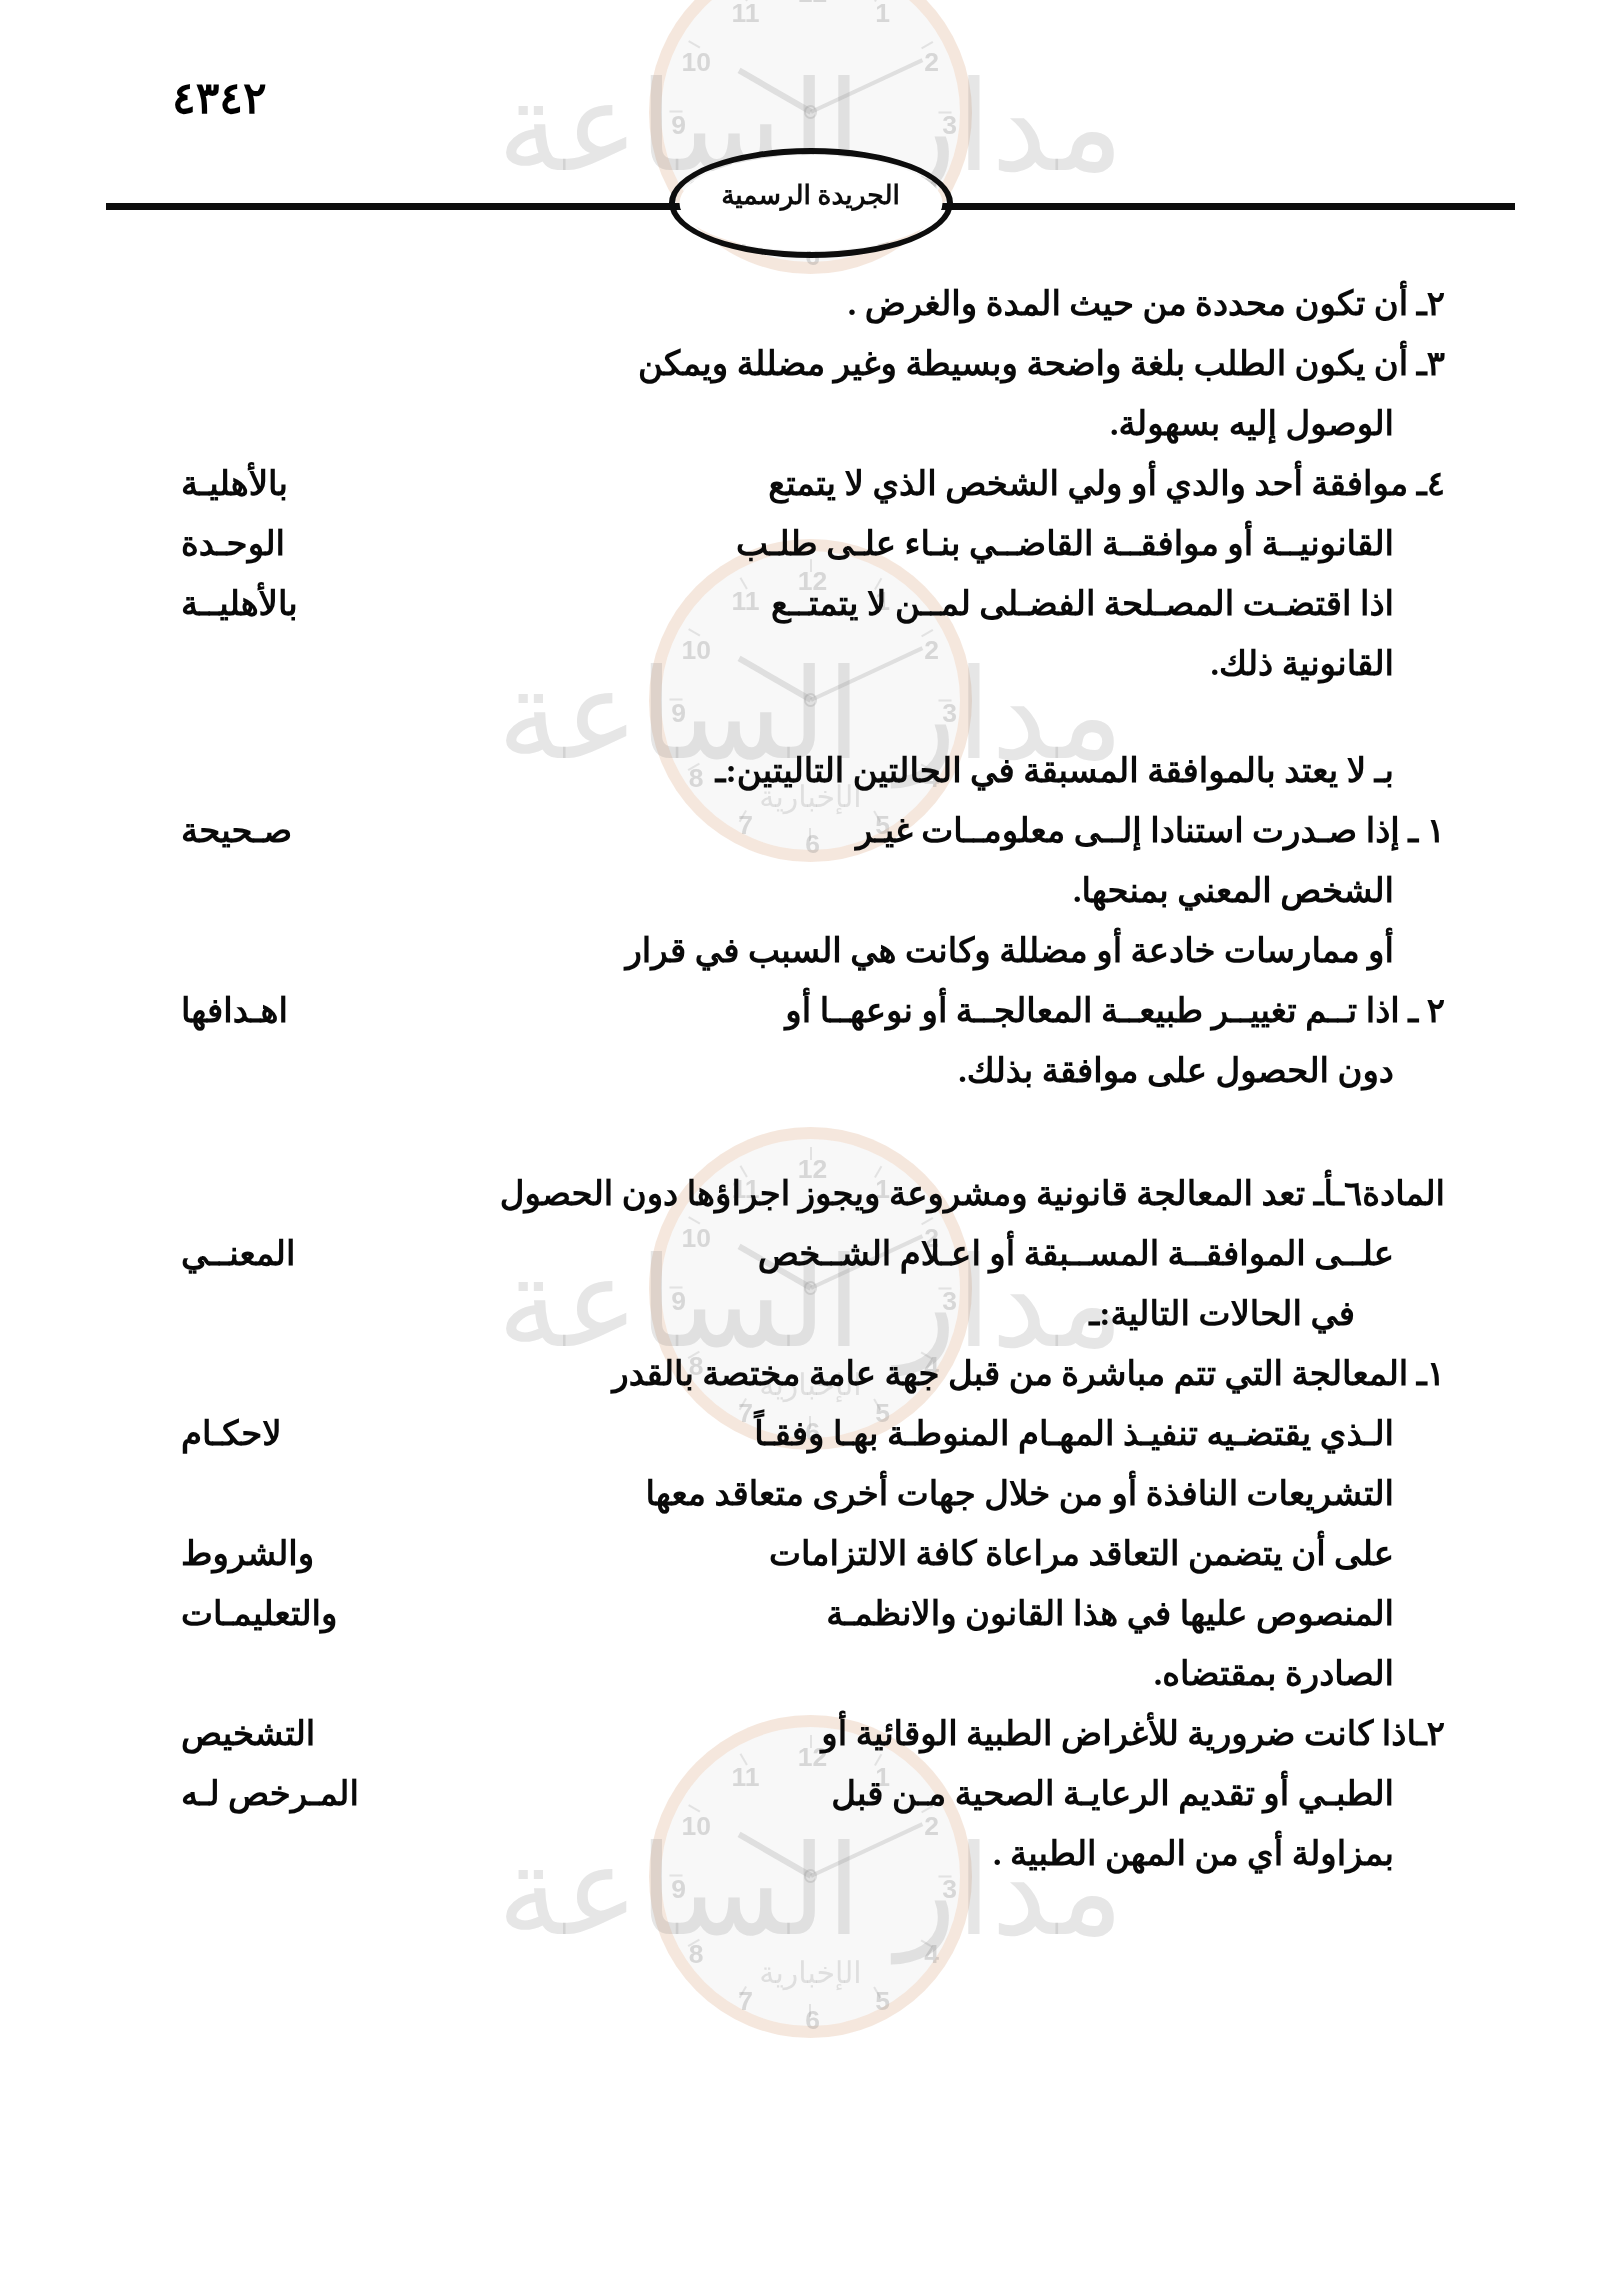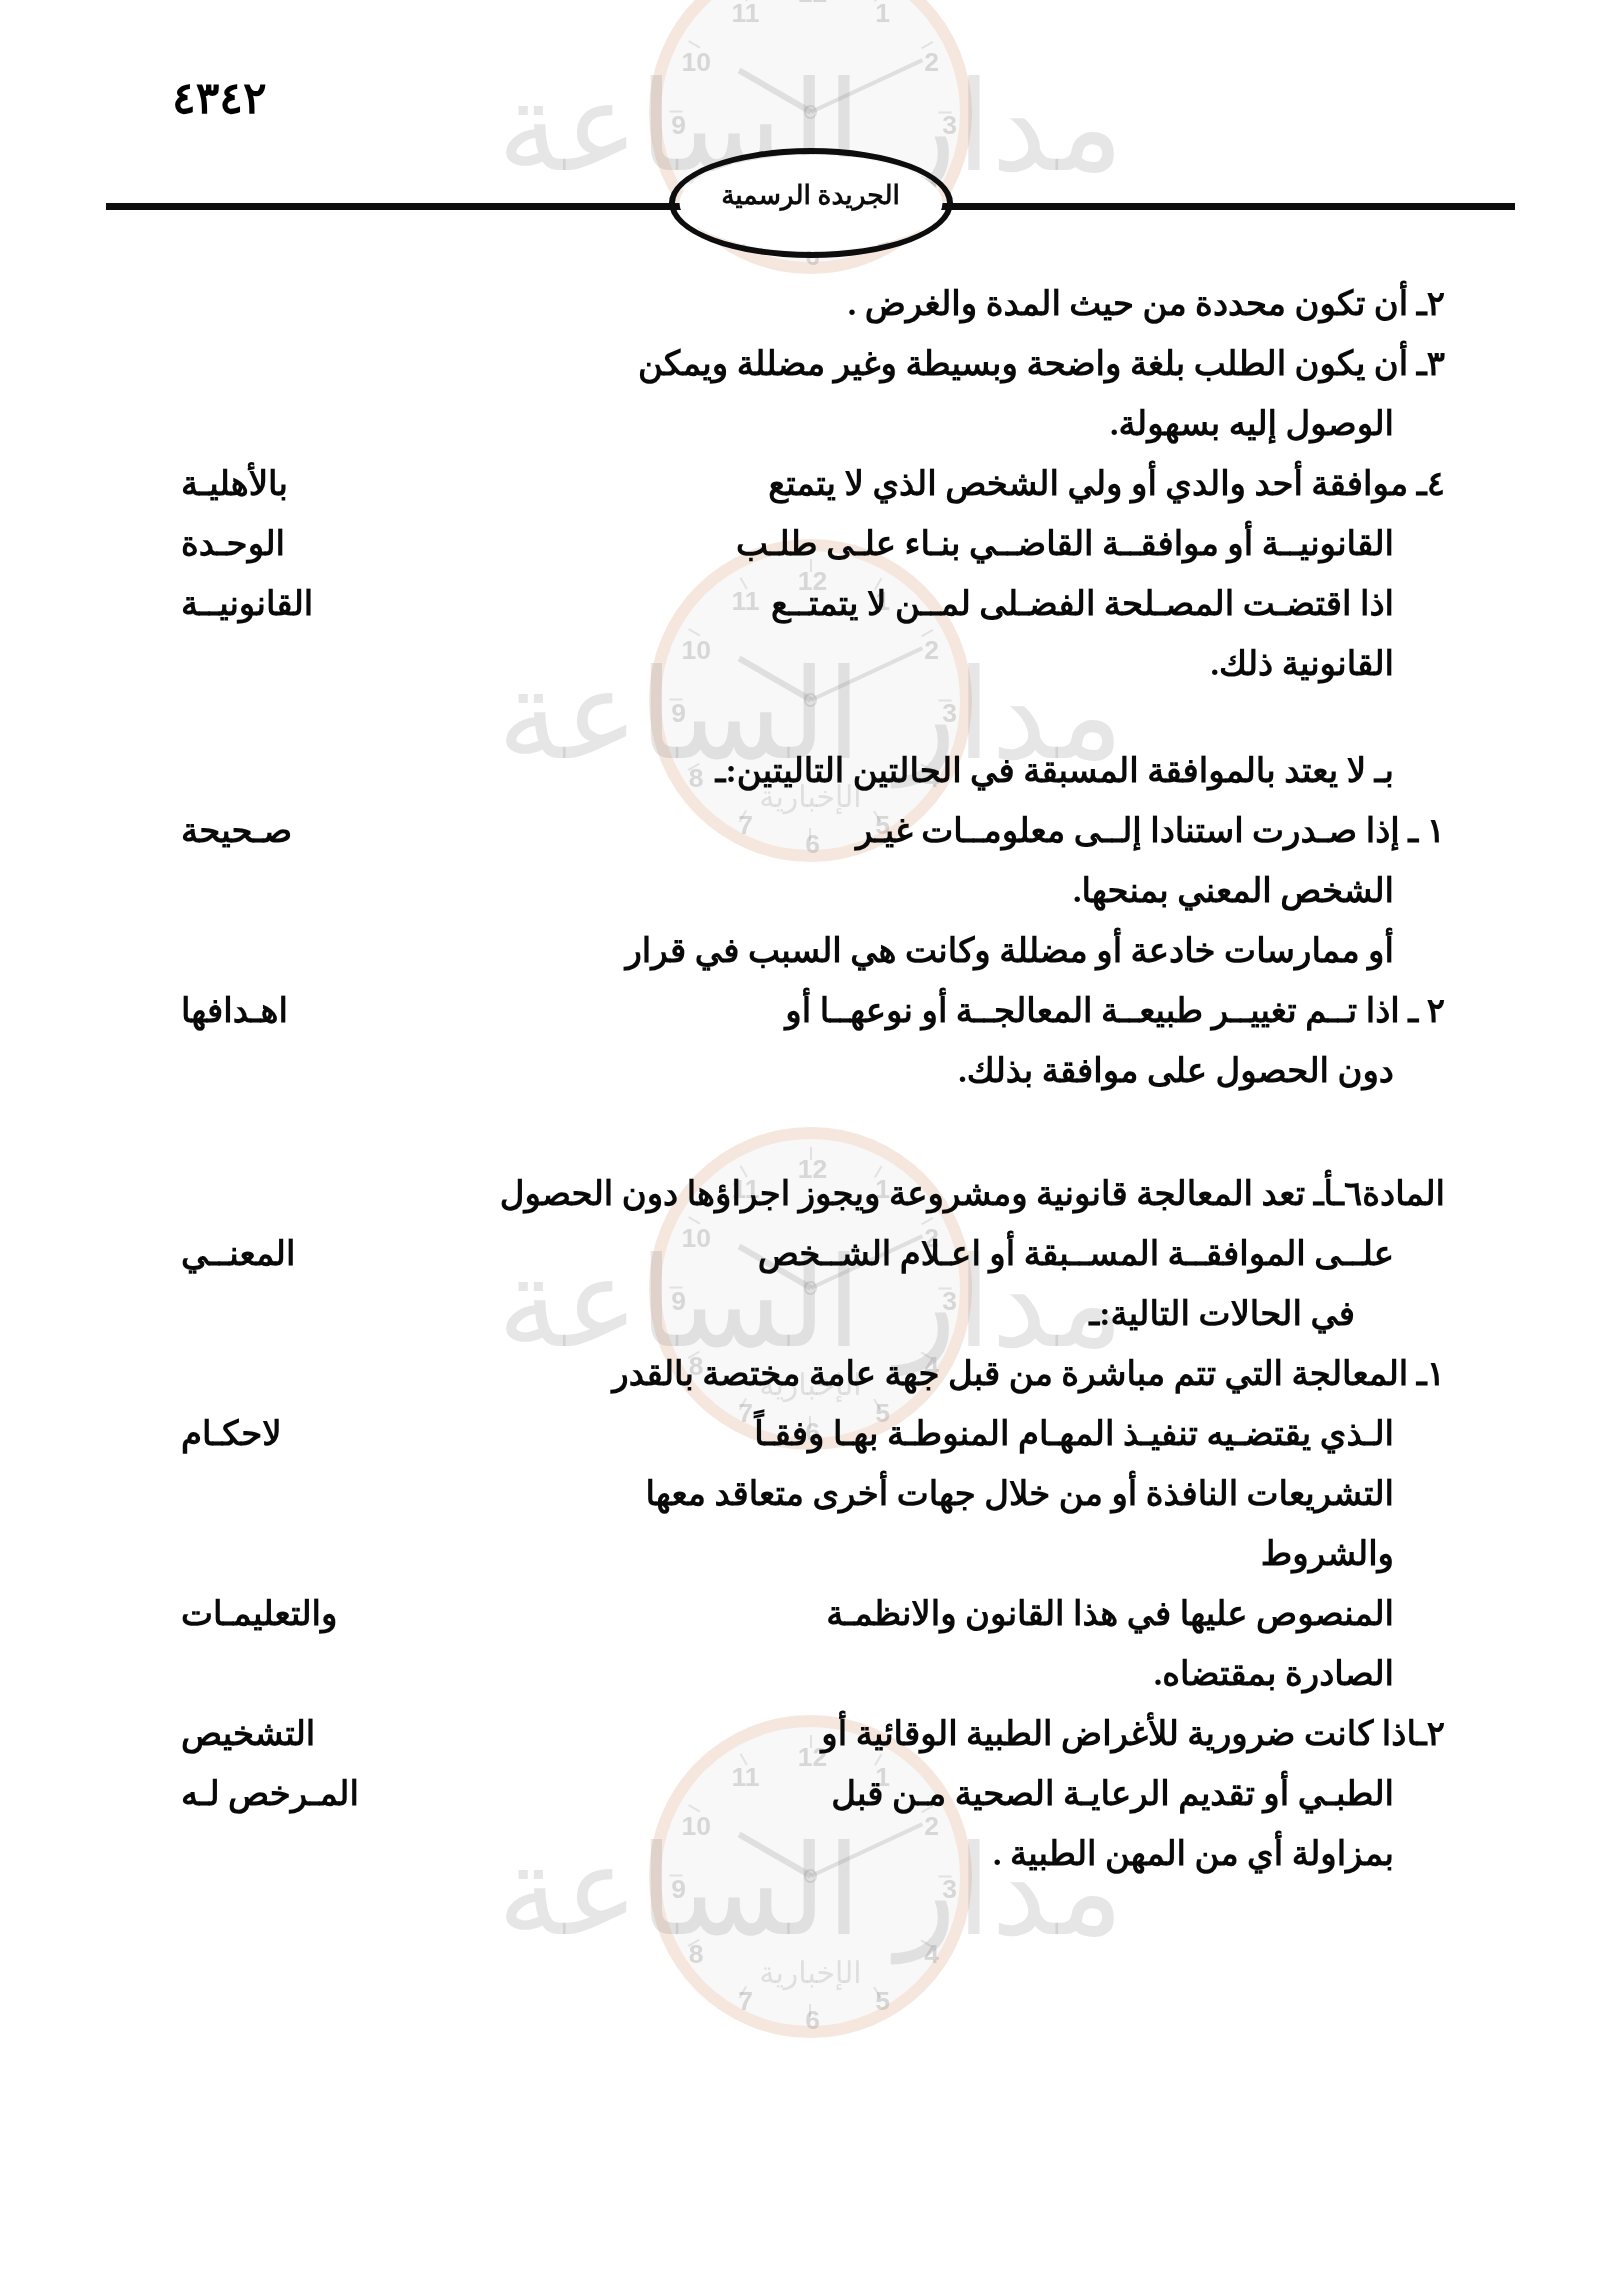--- a/index.html
+++ b/index.html
@@ -392,21 +392,21 @@
       <div class="ln just">
         <span><span>٤ـ</span> <span>موافقة أحد والدي أو ولي الشخص الذي لا يتمتع</span></span>
         <span>بالأهليـة</span>
       </div>
       <div class="ln just ind">
         <span>القانونيــة أو موافقــة القاضــي بنـاء علـى طلـب</span>
         <span>الوحـدة</span>
       </div>
       <div class="ln just ind">
         <span>اذا اقتضـت المصـلحة الفضـلى لمــن لا يتمتــع</span>
-        <span>القانونيــة</span>
+        <span>بالأهليــة</span>
       </div>
       <div class="ln ind">
         <span>القانونية ذلك.</span>
       </div>
     </div>
 
     <div class="spacer-md"></div>
 
     <div class="blk">
       <div class="ln ind">
@@ -459,20 +459,21 @@
         <span>المعالجة التي تتم مباشرة من قبل جهة عامة مختصة بالقدر</span>
       </div>
       <div class="ln just ind">
         <span>الـذي يقتضـيه تنفيـذ المهـام المنوطـة بهـا وفقـاً</span>
         <span>لاحكـام</span>
       </div>
       <div class="ln ind">
         <span>التشريعات النافذة أو من خلال جهات أخرى متعاقد معها</span>
       </div>
       <div class="ln just ind">
+        <span>على أن يتضمن التعاقد مراعاة كافة الالتزامات</span>
         <span>والشروط</span>
       </div>
       <div class="ln just ind">
         <span>المنصوص عليها في هذا القانون والانظمـة</span>
         <span>والتعليمـات</span>
       </div>
       <div class="ln ind">
         <span>الصادرة بمقتضاه.</span>
       </div>
     </div>

